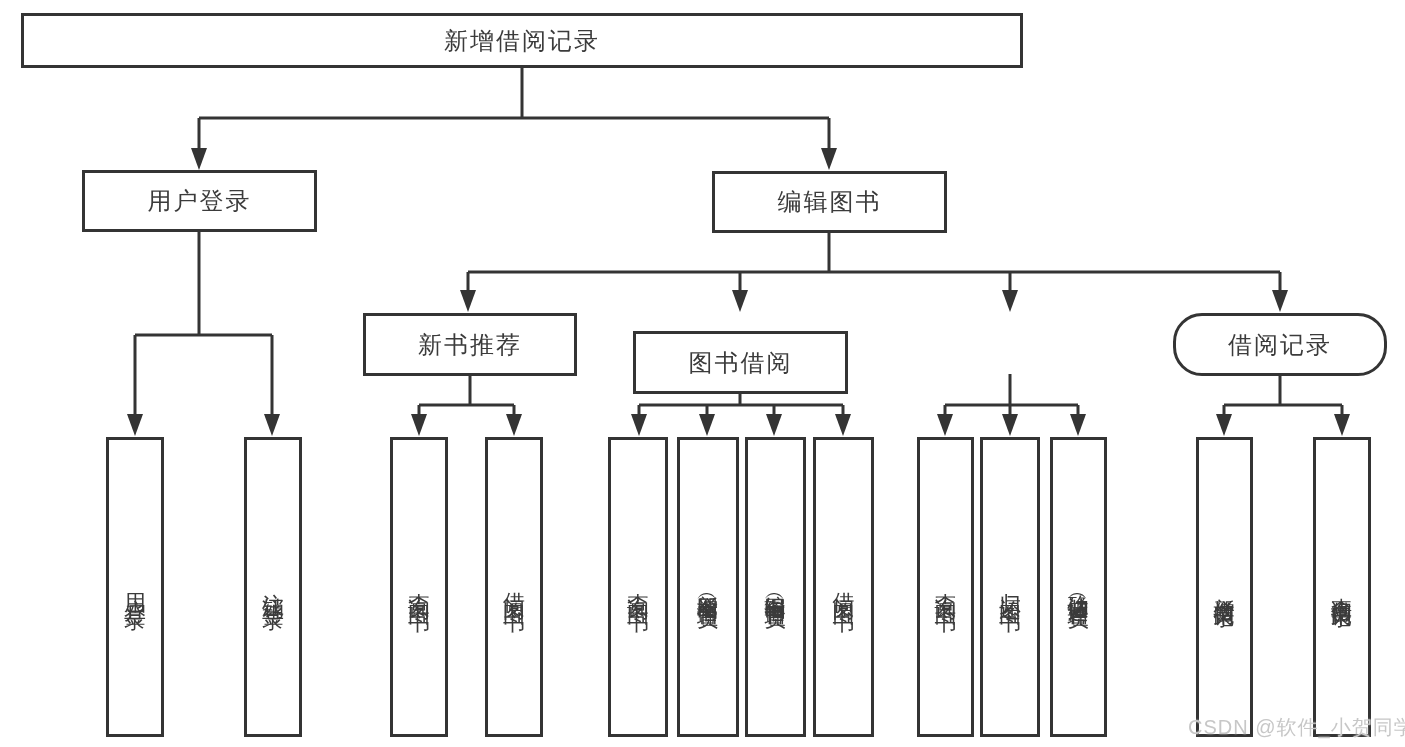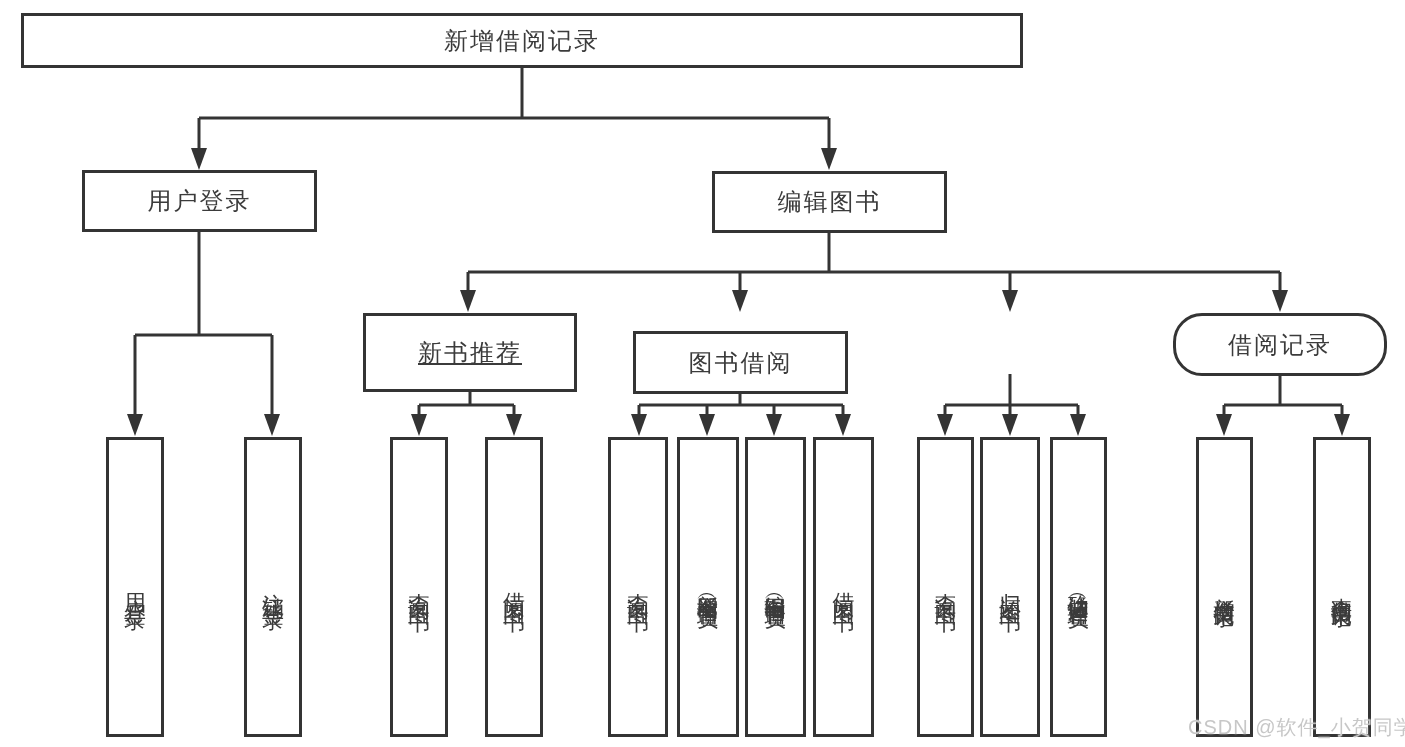--- a/index.html
+++ b/index.html
@@ -91,21 +91,21 @@
       <polygon points="1216,414 1232,414 1224,436"></polygon>
       <polygon points="1334,414 1350,414 1342,436"></polygon>
     </g>
   </svg>
 
   <div class="node hbox" style="left:21px; top:13px; width:1002px; height:55px;">新增借阅记录</div>
 
   <div class="node hbox" style="left:82px; top:170px; width:235px; height:62px;">用户登录</div>
   <div class="node hbox" style="left:712px; top:171px; width:235px; height:62px;">编辑图书</div>
 
-  <div class="node hbox" style="left:363px; top:313px; width:214px; height:79px;text-decoration:underline;">新书推荐</div>
+  <div class="node hbox" style="left:363px; top:313px; width:214px; height:63px;">新书推荐</div>
   <div class="node hbox" style="left:633px; top:313px; width:215px; height:63px;margin-top:18px;">图书借阅</div>
   <div class="node hbox" style="left:1173px; top:313px; width:214px; height:63px;border-radius:29px;">借阅记录</div>
 
   <div class="node vbox" style="left:106px; width:58px;">用户登录</div>
   <div class="node vbox" style="left:244px; width:58px;">注销登录</div>
 
   <div class="node vbox" style="left:390px; width:58px;">查询图书</div>
   <div class="node vbox" style="left:485px; width:58px;">借阅图书</div>
 
   <div class="node vbox" style="left:608px; width:60px;">查询图书</div>

